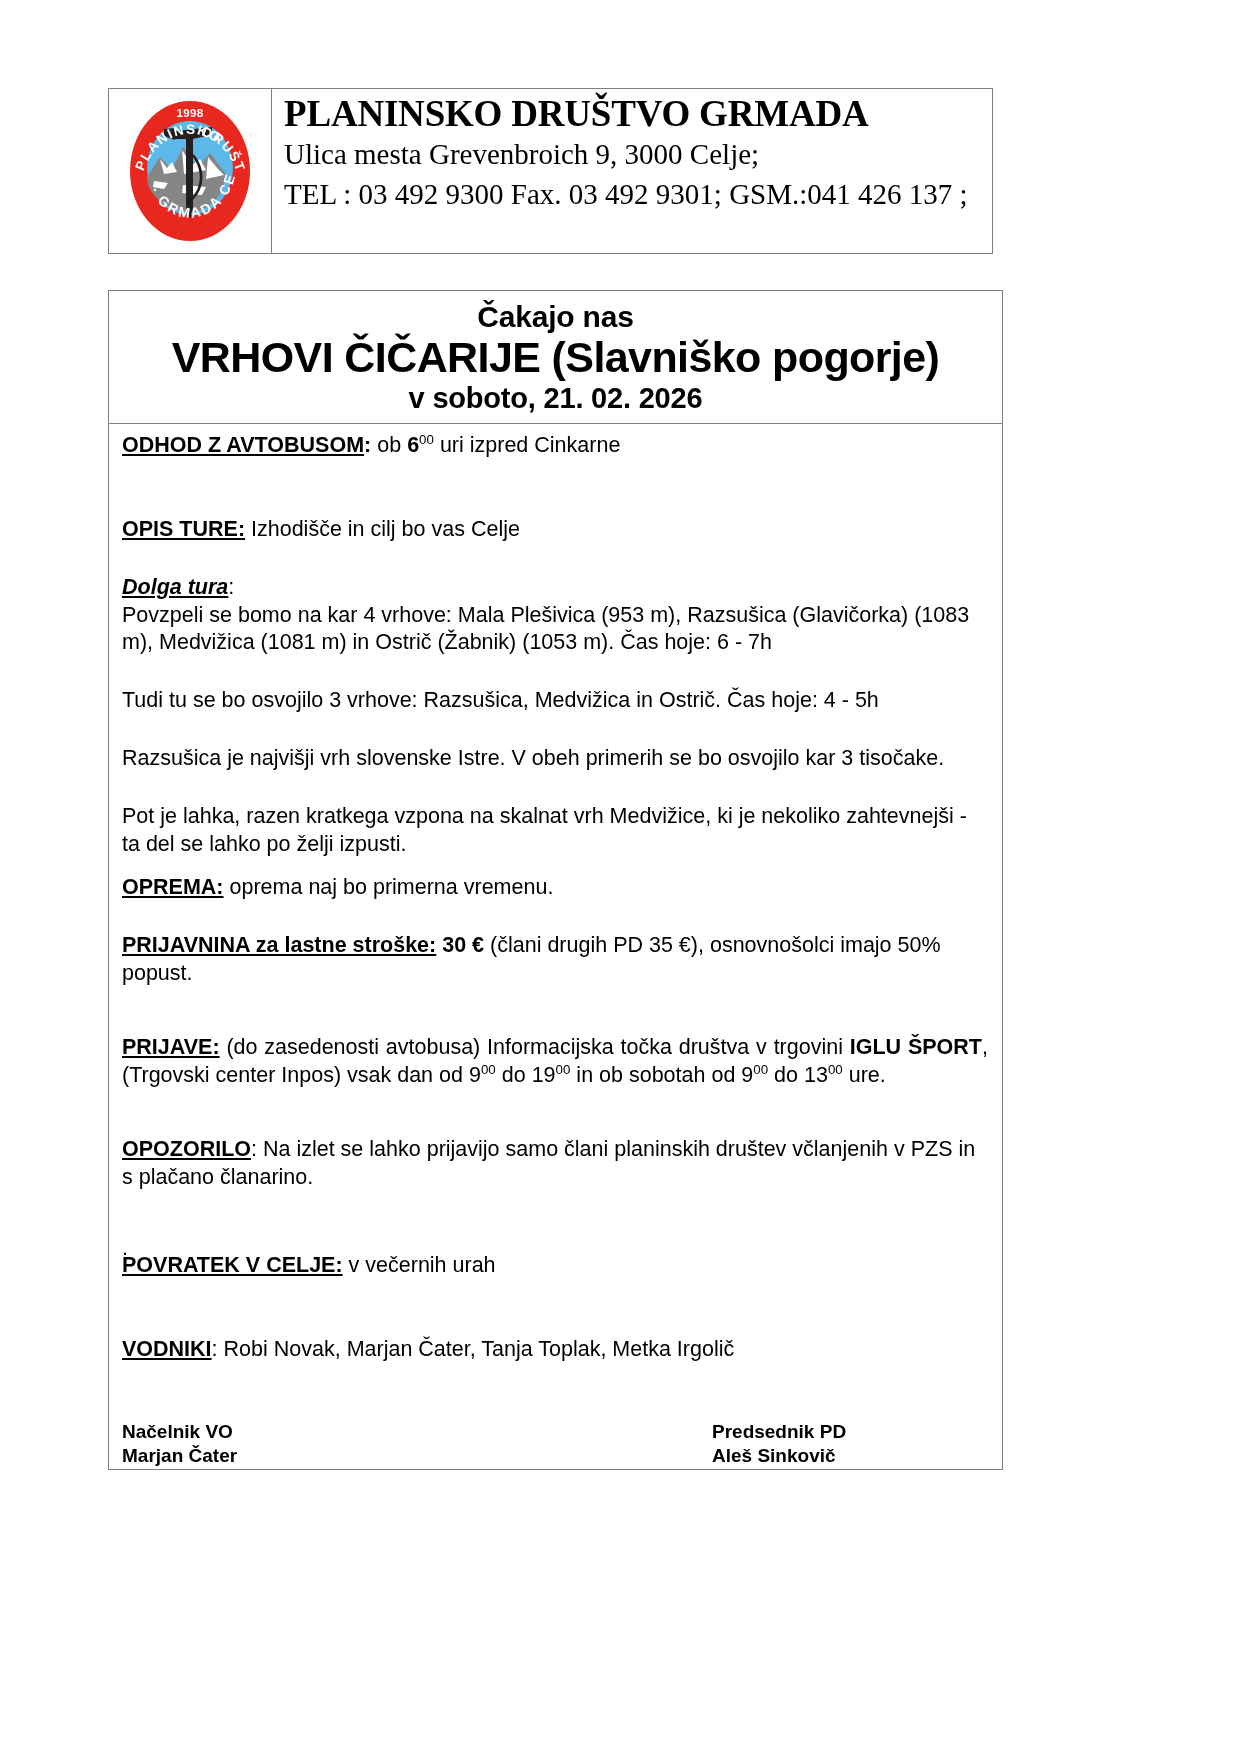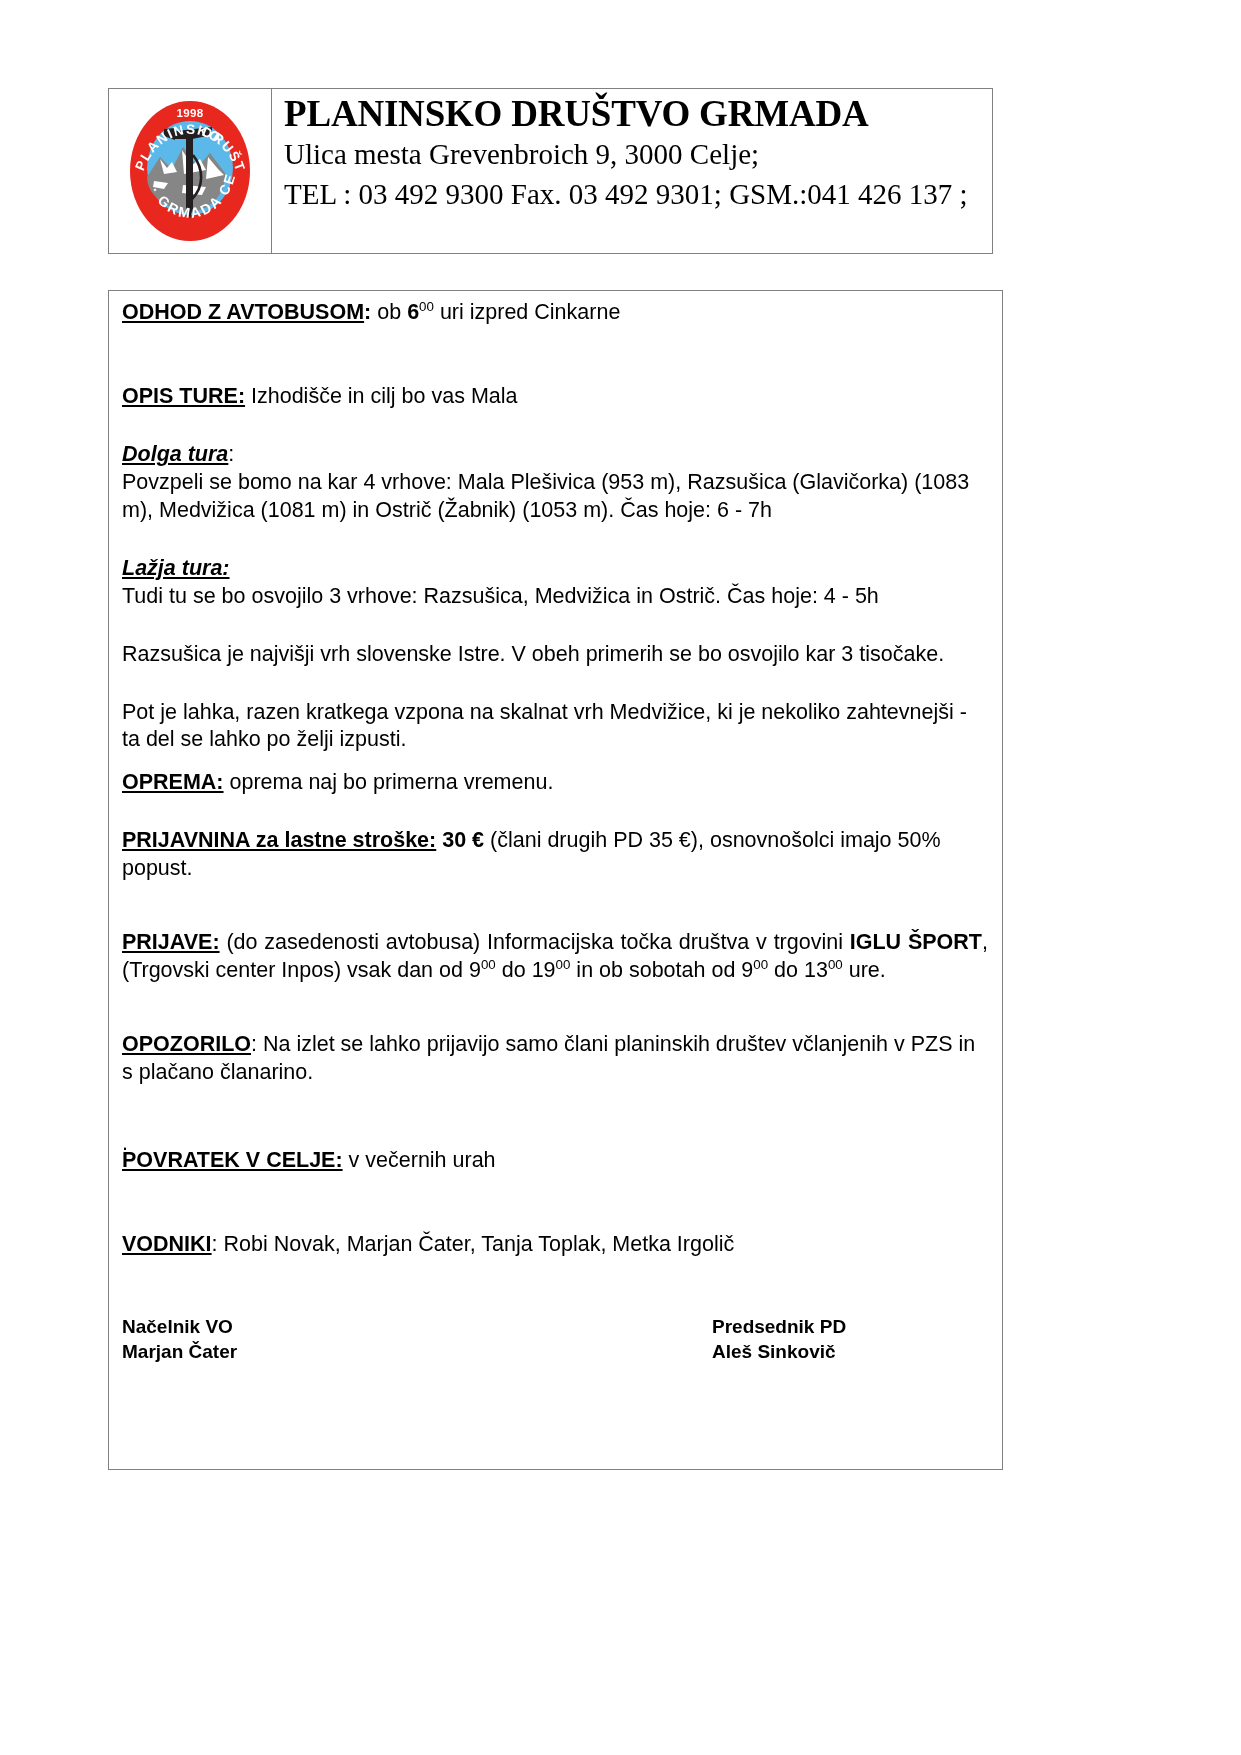--- a/index.html
+++ b/index.html
@@ -200,37 +200,41 @@
 
   <div class="info-cell">
     <div class="org-title">PLANINSKO DRUŠTVO GRMADA</div>
     <div class="org-line">Ulica mesta Grevenbroich 9,   3000 Celje;</div>
     <div class="org-line">TEL : 03 492 9300 Fax. 03 492 9301;  GSM.:041 426 137 ;</div>
   </div>
 </div>
 
 <div class="main-box">
 
+  <div class="title-block">
+    <div class="title-small">Čakajo nas</div>
+    <div class="title-big">VRHOVI ČIČARIJE (Slavniško pogorje)</div>
+    <div class="title-date">v soboto, 21. 02. 2026</div>
+  </div>
 
   <div class="body-area">
 
     <p class="para"><b class="lbl">ODHOD Z AVTOBUSOM</b><b class="lbl-nodeco">:</b><span>  ob </span><b>6</b><sup>00</sup><span> uri izpred Cinkarne</span></p>
 
     <div class="spacer-xl"></div>
 
-    <p class="para"><b class="lbl">OPIS TURE:</b><span>  Izhodišče in cilj bo vas Mala</span></p>
+    <p class="para"><b class="lbl">OPIS TURE:</b><span>  Izhodišče in cilj bo vas Celje</span></p>
 
     <div class="spacer-m"></div>
 
     <p class="para"><i class="sub-lbl">Dolga tura</i><span>:</span></p>
     <p class="para">Povzpeli se bomo na kar 4 vrhove: Mala Plešivica (953 m), Razsušica (Glavičorka) (1083 m), Medvižica (1081 m) in Ostrič (Žabnik) (1053 m). Čas hoje: 6 - 7h</p>
 
     <div class="spacer-m"></div>
 
-    <p class="para"><i class="sub-lbl">Lažja tura:</i></p>
     <p class="para">Tudi tu se bo osvojilo 3 vrhove: Razsušica, Medvižica in Ostrič. Čas hoje: 4 - 5h</p>
 
     <div class="spacer-m"></div>
 
     <p class="para">Razsušica je najvišji vrh slovenske Istre. V obeh primerih se bo osvojilo kar 3 tisočake.</p>
 
     <div class="spacer-m"></div>
 
     <p class="para">Pot je lahka, razen kratkega vzpona na skalnat vrh Medvižice, ki je nekoliko zahtevnejši - ta del se lahko po želji izpusti.</p>
 

